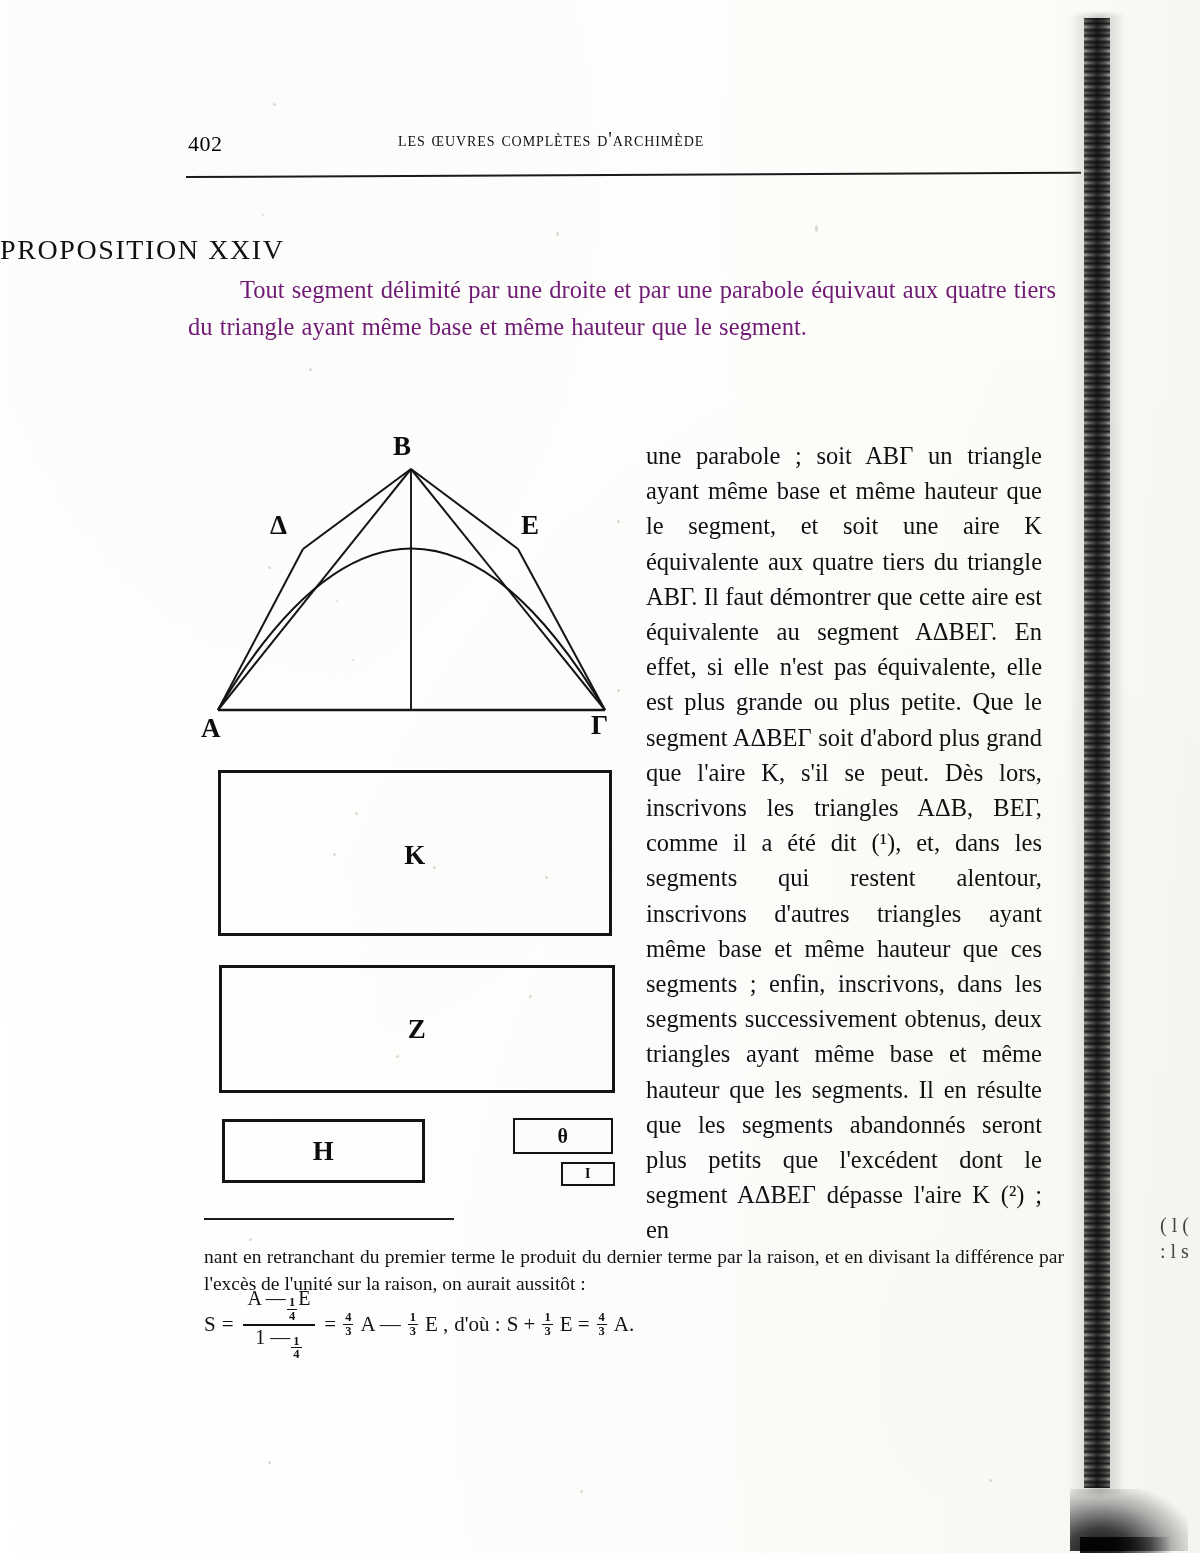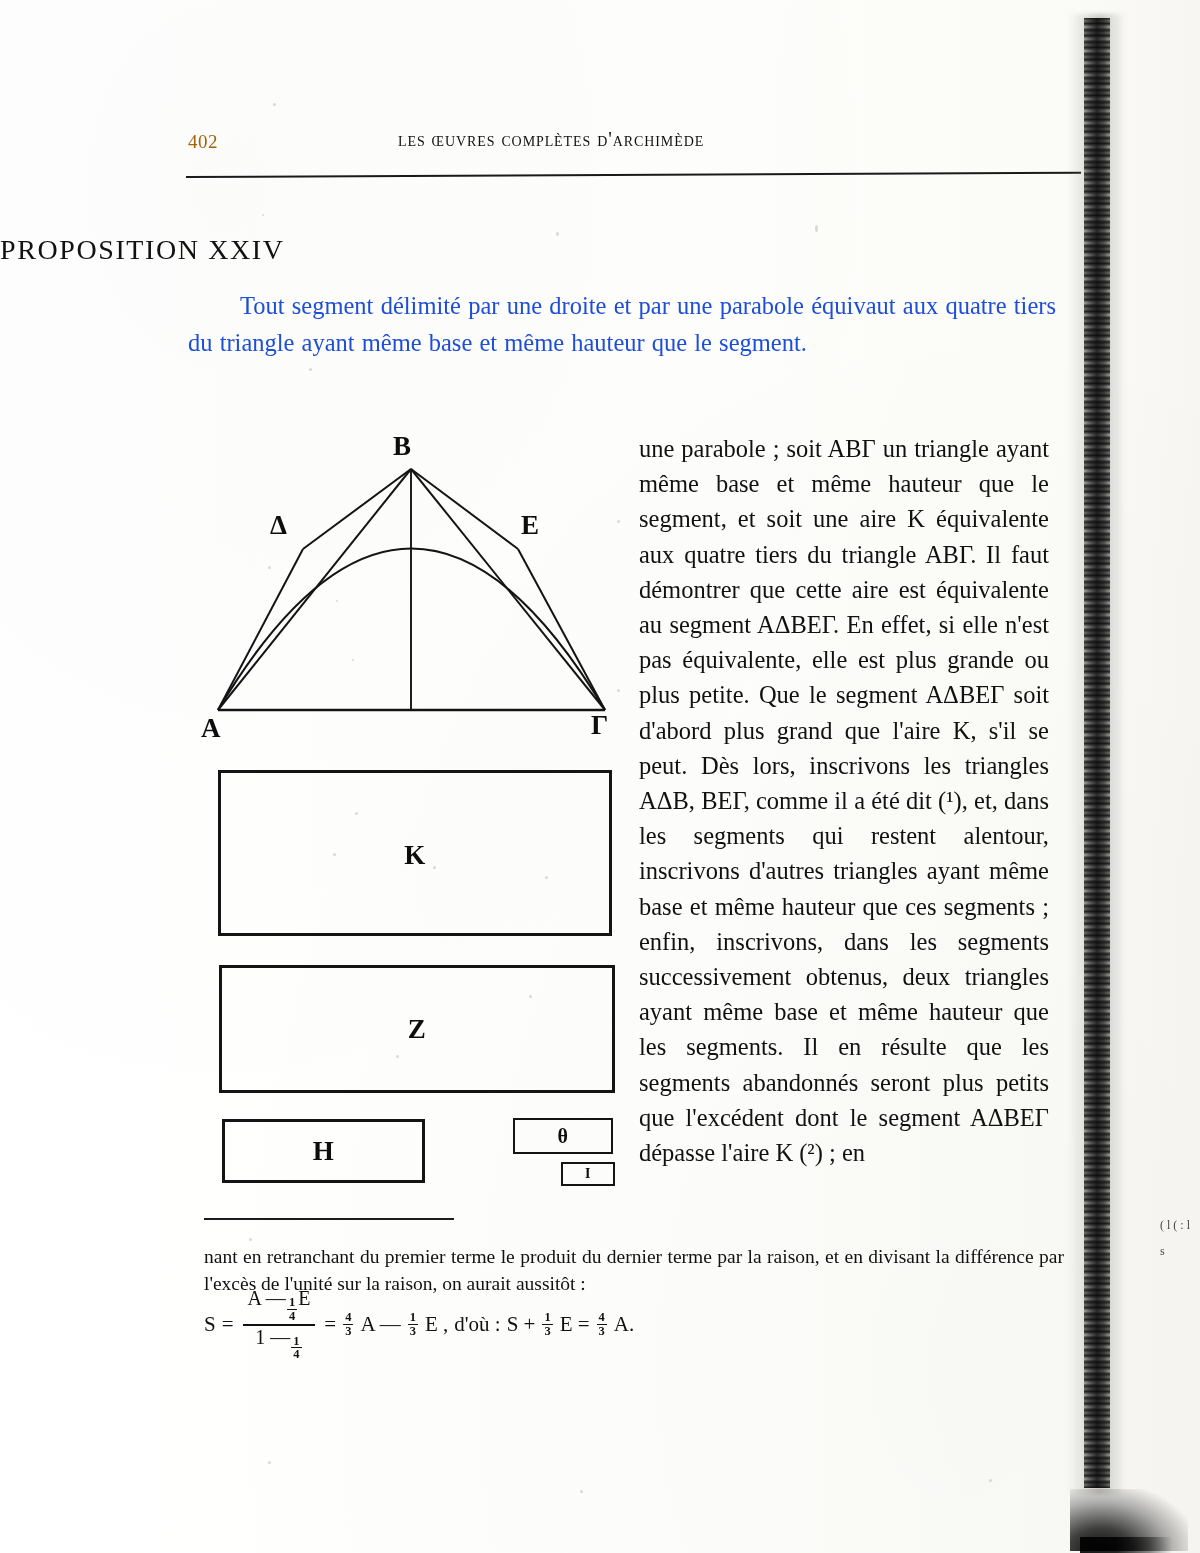--- a/index.html
+++ b/index.html
@@ -34,23 +34,23 @@
     background: #b9b6ae;
     border-radius: 50%;
     opacity: .5;
   }
 
   
   .folio {
     position: absolute;
     left: 188px;
     top: 131px;
-    font-size: 19px;
+    font-size: 22px;
     letter-spacing: .5px;
-    color: #a16207;
+    color: #000000;
   }
   .running-title {
     position: absolute;
     left: 398px;
     top: 128px;
     font-size: 20.5px;
     letter-spacing: .9px;
     font-variant: small-caps;
     text-transform: lowercase;
     color: #111;
@@ -77,27 +77,27 @@
     text-align: left;
     font-size: 28px;
     letter-spacing: 1.6px;
     color: #111;
   }
 
   
   .statement {
     position: absolute;
     left: 188px;
-    top: 287px;
+    top: 271px;
     width: 868px;
     font-size: 24.5px;
     line-height: 37px;
     text-align: justify;
     text-indent: 52px;
-    color: #1d4ed8;
+    color: #701a75;
     word-spacing: 1px;
   }
 
   
   .lead-line {
     position: absolute;
     left: 188px;
     top: 386px;
     width: 868px;
     font-size: 24.5px;
@@ -112,21 +112,21 @@
   .body-col {
     position: absolute;
     left: 630px;
     top: 422px;
     width: 428px;
     font-size: 24.5px;
     line-height: 35.2px;
     text-align: justify;
     color: #111;
   }
-  .body-col p { margin: 9px; }
+  .body-col p { margin: 16px; }
 
   
   .figure {
     position: absolute;
     left: 190px;
     top: 425px;
     width: 440px;
     height: 320px;
   }
   .figure svg { display: block; }
@@ -293,21 +293,21 @@
       rgba(0,0,0,0.9) 0%,
       rgba(0,0,0,0.85) 40%,
       rgba(0,0,0,0.45) 75%,
       rgba(0,0,0,0) 100%);
   }
   .edge-scraps {
     position: absolute;
     left: 1160px;
     top: 1212px;
     width: 30px;
-    font-size: 12px;
+    font-size: 20px;
     line-height: 26px;
     color: #1b1b1b;
     opacity: .82;
     font-family: "Liberation Serif", serif;
   }
 </style>
 </head>
 <body>
 
 <div id="page">

